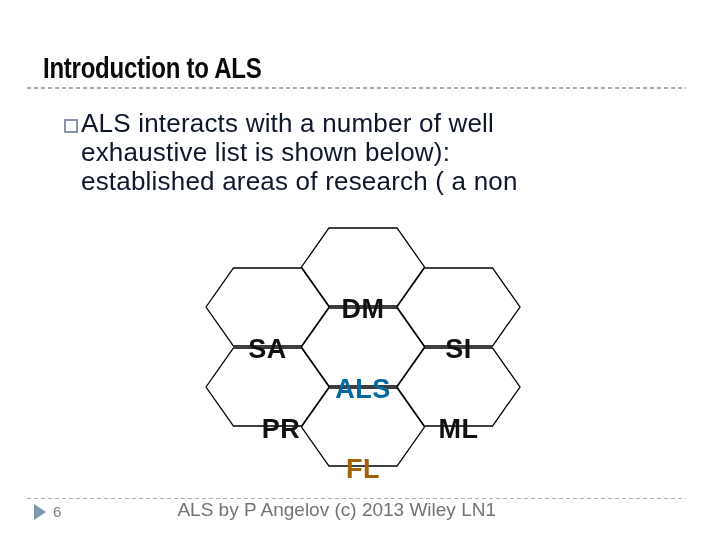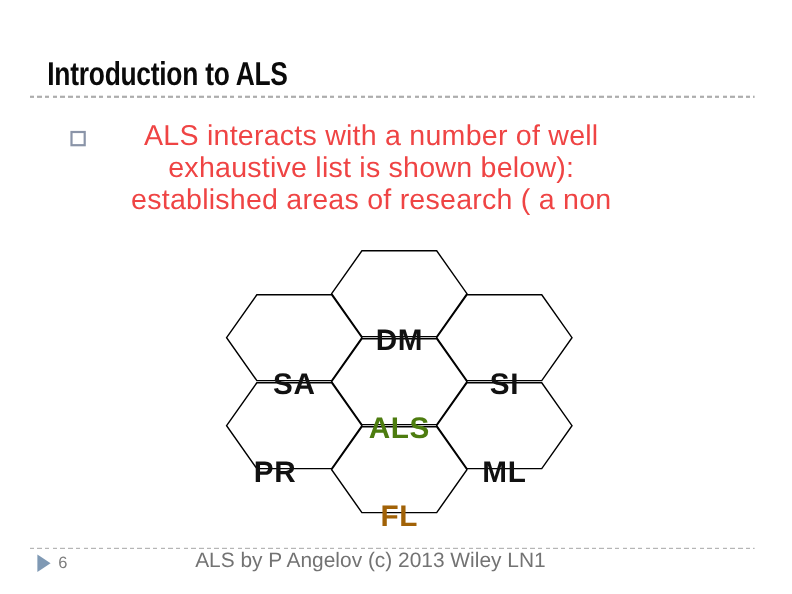--- a/index.html
+++ b/index.html
@@ -43,22 +43,21 @@
     left: 0; top: 10px;
     width: 10px; height: 10px;
     border: 2px solid #8a94a8;
     background: #ffffff;
   }
   .body-text {
     padding-left: 17px;
     font-size: 26px;
     line-height: 29px;
     letter-spacing: 0.2px;
-    color: #ef4444;
-    text-align: center;
+    color: #0f172a;
   }
   .hex-svg {
     position: absolute;
     left: 198px; top: 220px;
   }
   .hex-svg polygon {
     fill: #ffffff;
     stroke: #000000;
     stroke-width: 1.3;
   }
@@ -120,22 +119,22 @@
       <polygon points="199,87 226.5,48 294.5,48 322,87 294.5,126 226.5,126"></polygon>
       <polygon points="103.5,127 131,88 199,88 226.5,127 199,166 131,166"></polygon>
       <polygon points="8,167 35.5,128 103.5,128 131,167 103.5,206 35.5,206"></polygon>
       <polygon points="199,167 226.5,128 294.5,128 322,167 294.5,206 226.5,206"></polygon>
       <polygon points="103.5,207 131,168 199,168 226.5,207 199,246 131,246"></polygon>
     </svg>
   <div>
       <div class="hex-label" style="left: 363px; top: 267px; color: rgb(17, 17, 17);">DM</div>
       <div class="hex-label" style="left: 267.5px; top: 307px; color: rgb(17, 17, 17);">SA</div>
       <div class="hex-label" style="left: 458.5px; top: 307px; color: rgb(17, 17, 17);">SI</div>
-      <div class="hex-label" style="left: 363px; top: 347px; color: #4d7c0f;">ALS</div>
-      <div class="hex-label" style="left: 250px; top: 387px; color: rgb(17, 17, 17);">PR</div>
+      <div class="hex-label" style="left: 363px; top: 347px; color: #0369a1;">ALS</div>
+      <div class="hex-label" style="left: 281px; top: 387px; color: rgb(17, 17, 17);">PR</div>
       <div class="hex-label" style="left: 458.5px; top: 387px; color: rgb(17, 17, 17);">ML</div>
       <div class="hex-label" style="left: 363px; top: 427px; color: #a16207;">FL</div>
     </div>
 
   <div class="dashed-rule rule-footer"></div>
 
   <div class="page-number-arrow"></div>
   <div class="page-number">6</div>
 
   <div class="footer-block">

